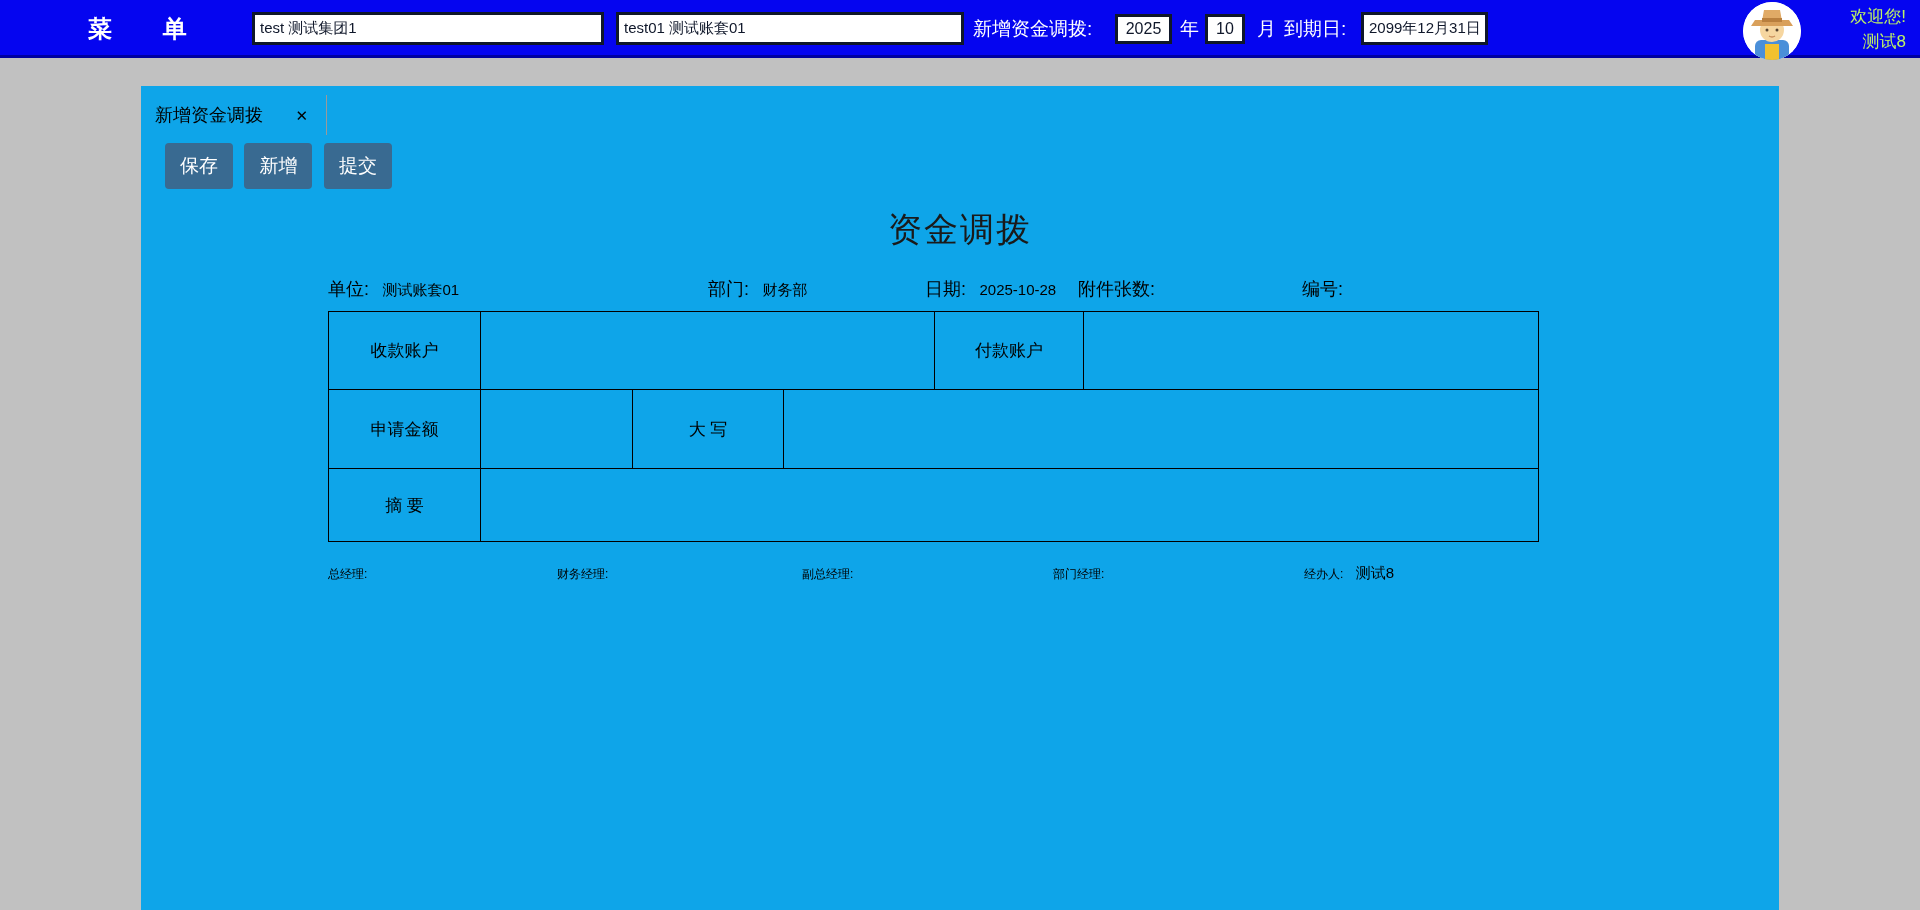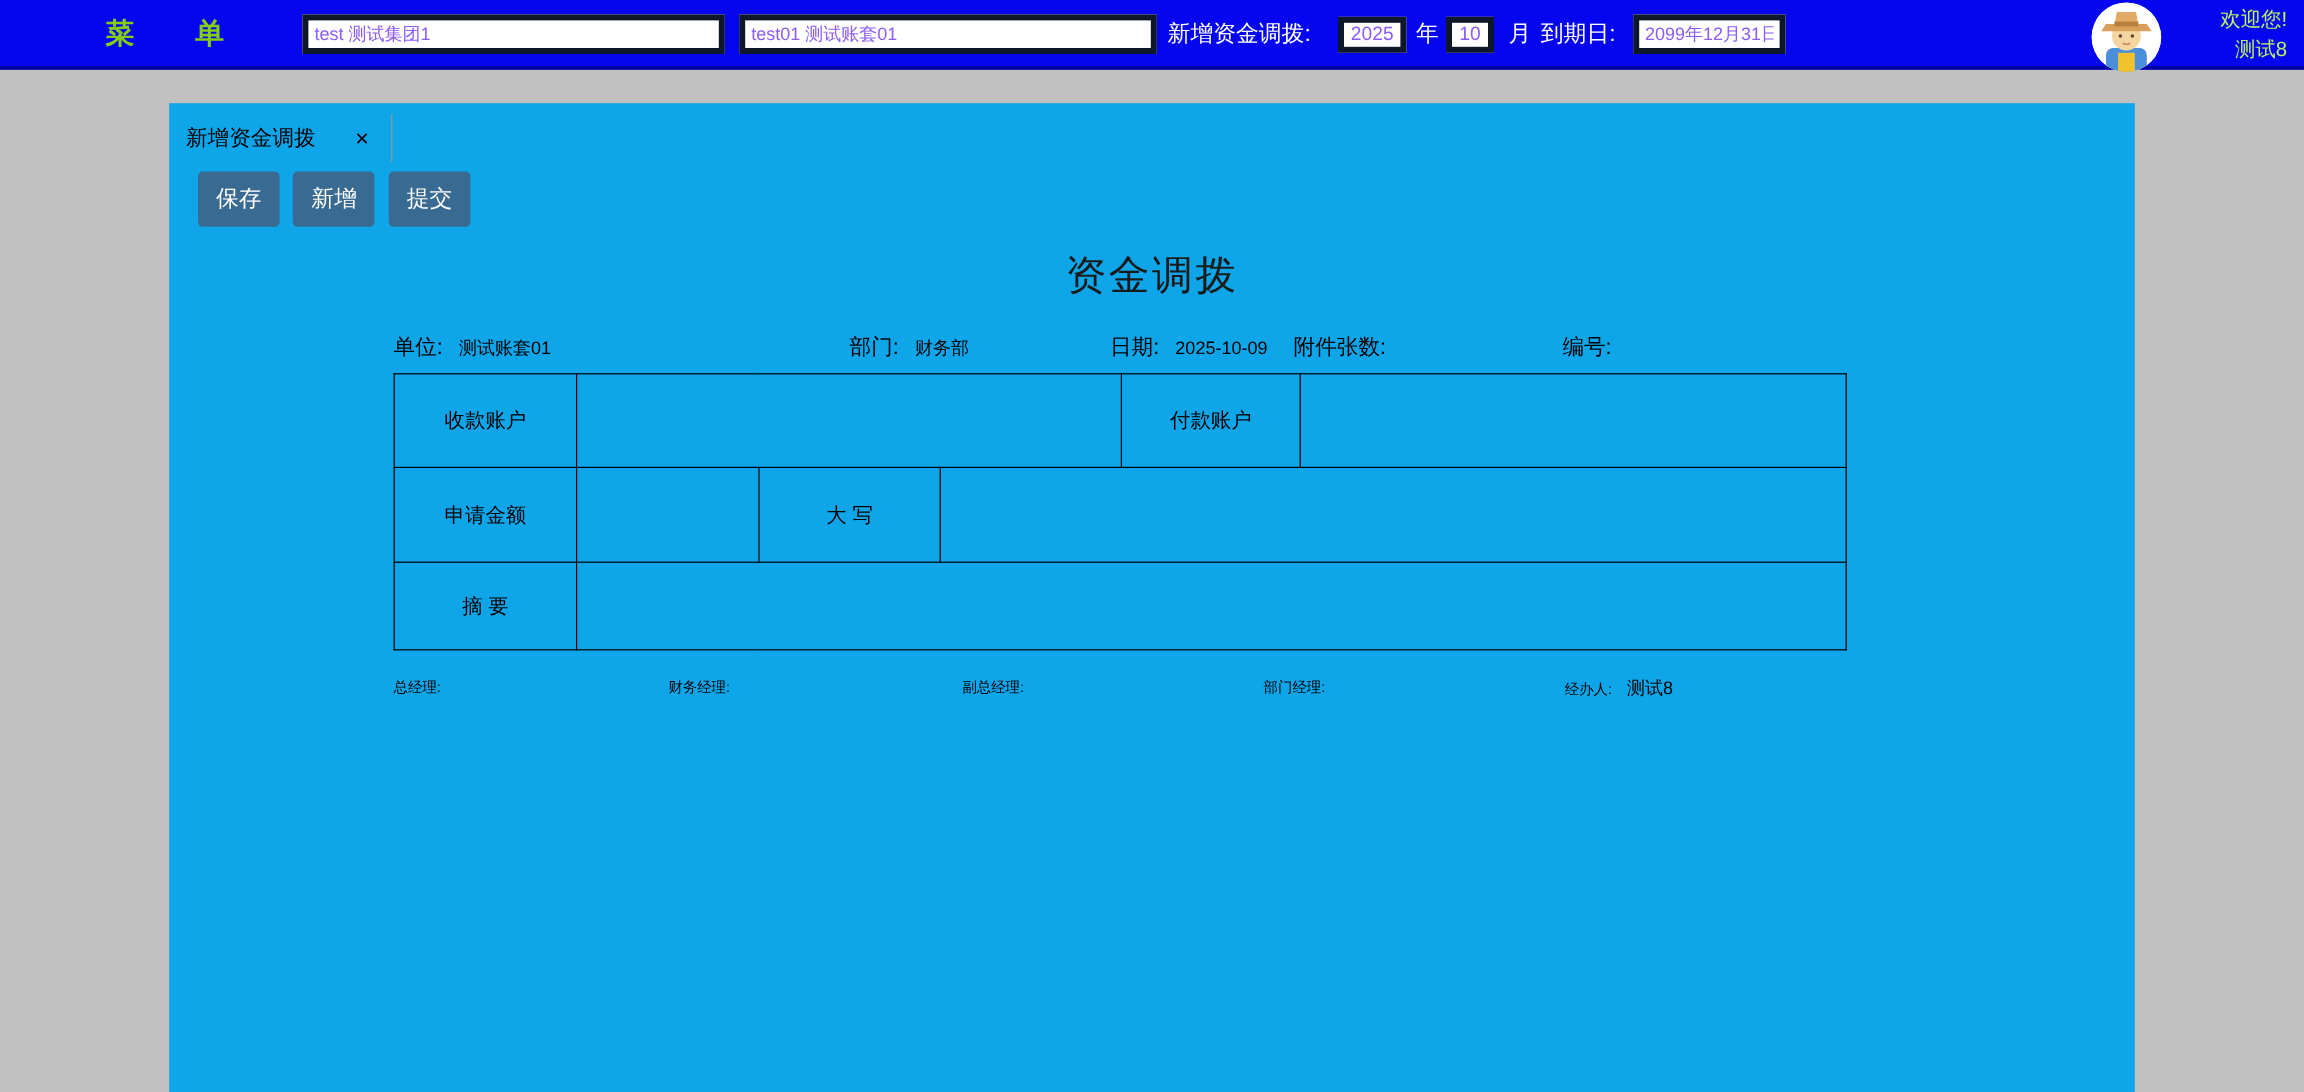--- a/index.html
+++ b/index.html
@@ -11,28 +11,28 @@
   }
   
   .header {
     position: relative;
     width: 1920px; height: 58px;
     background: #0505f0;
     border-bottom: 3px solid #0000a0;
   }
   .menu-label {
     position: absolute; left: 88px; top: 0;
-    line-height: 58px; color: #84cc16;
+    line-height: 58px; color: #ffffff;
     font-size: 24px; font-weight: bold; letter-spacing: 22px;
     white-space: nowrap;
   }
   .hdr-input {
     position: absolute; top: 12px; height: 33px;
-    border: 5px solid #0f172a; background: #fff;
-    font-size: 15px; padding: 0 5px; color: #8b5cf6;
+    border: 3px solid #0f172a; background: #fff;
+    font-size: 15px; padding: 0 5px; color: #0f172a;
     font-family: "Liberation Sans", "DejaVu Sans", sans-serif;
   }
   .inp-group   { left: 252px;  width: 352px; }
   .inp-account { left: 616px;  width: 348px; }
   .hdr-label {
     position: absolute; top: 0; line-height: 58px;
     color: #fff; font-size: 19px; white-space: nowrap;
   }
   .lbl-period { left: 973px; }
   .inp-year  { left: 1115px; top: 14px; width: 57px; height: 30px; text-align: center; font-size: 16px; }
@@ -170,21 +170,21 @@
       <span class="info-item i-unit">
         <span class="info-label">单位:</span>
         <span class="info-value">测试账套01</span>
       </span>
       <span class="info-item i-dept">
         <span class="info-label">部门:</span>
         <span class="info-value">财务部</span>
       </span>
       <span class="info-item i-date">
         <span class="info-label">日期:</span>
-        <span class="info-value">2025-10-09</span>
+        <span class="info-value">2025-10-28</span>
       </span>
       <span class="info-item i-attach">
         <span class="info-label">附件张数:</span>
         <span class="info-value"></span>
       </span>
       <span class="info-item i-no">
         <span class="info-label">编号:</span>
         <span class="info-value"></span>
       </span>
     </div>

